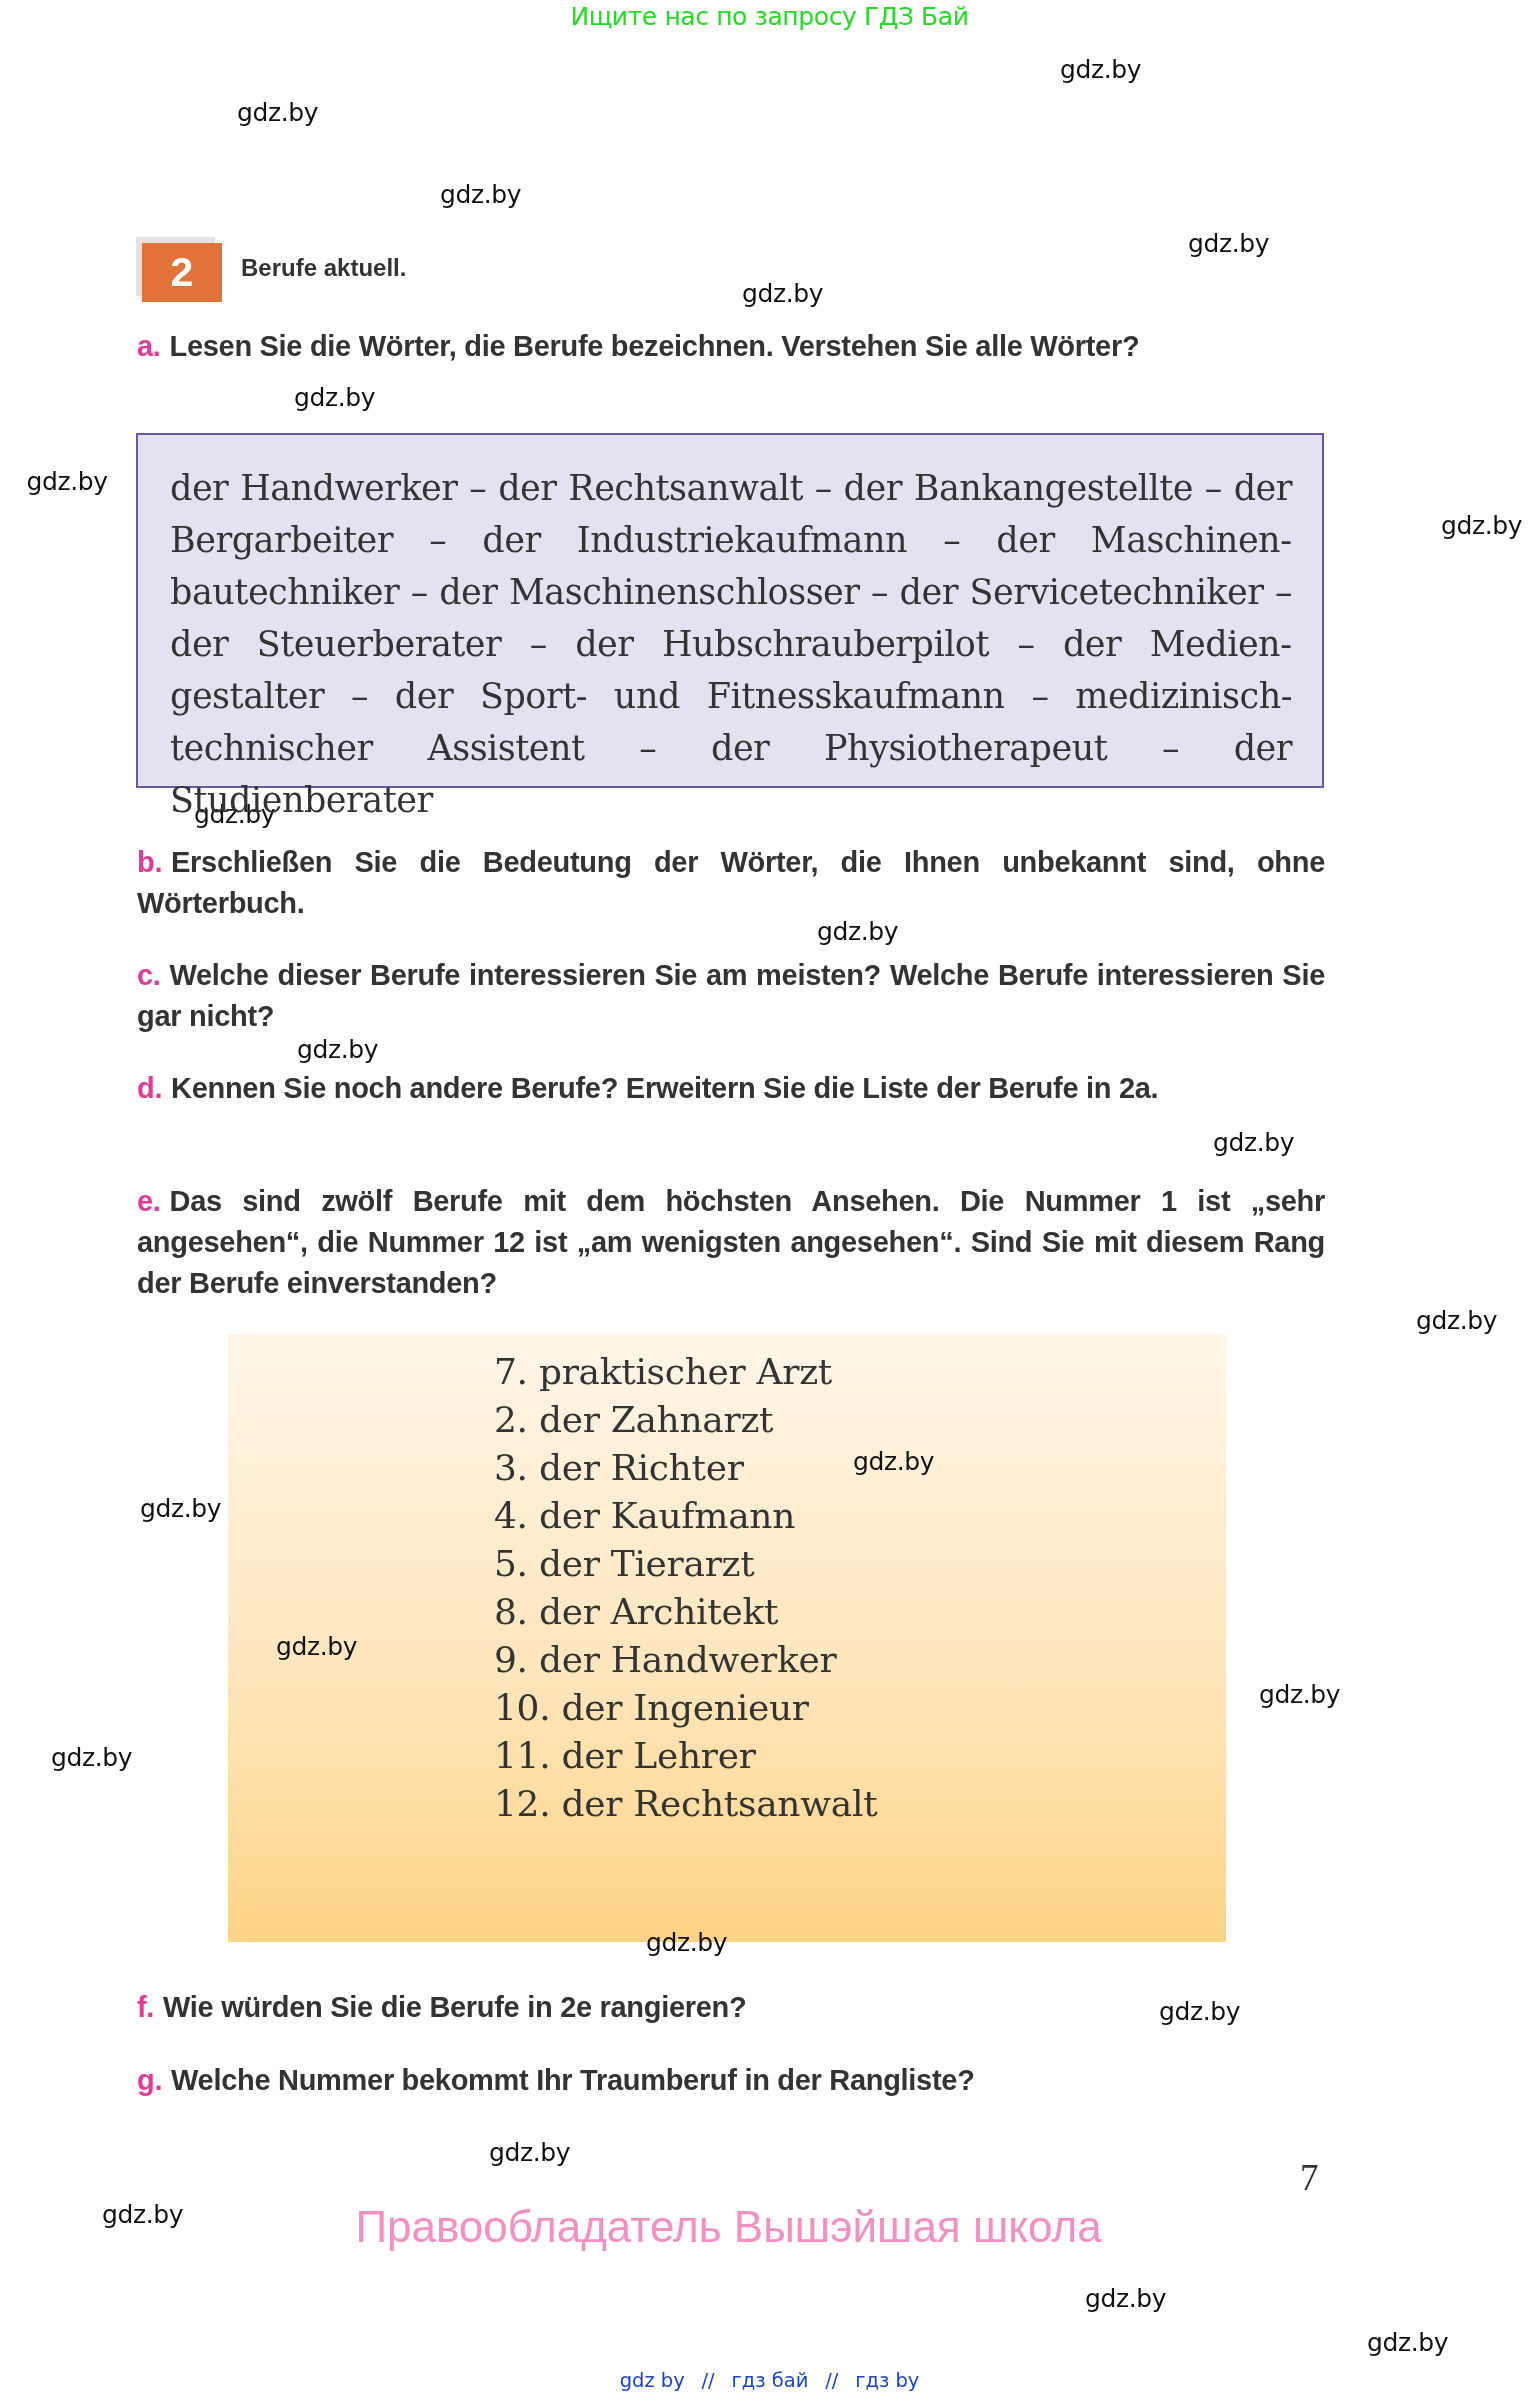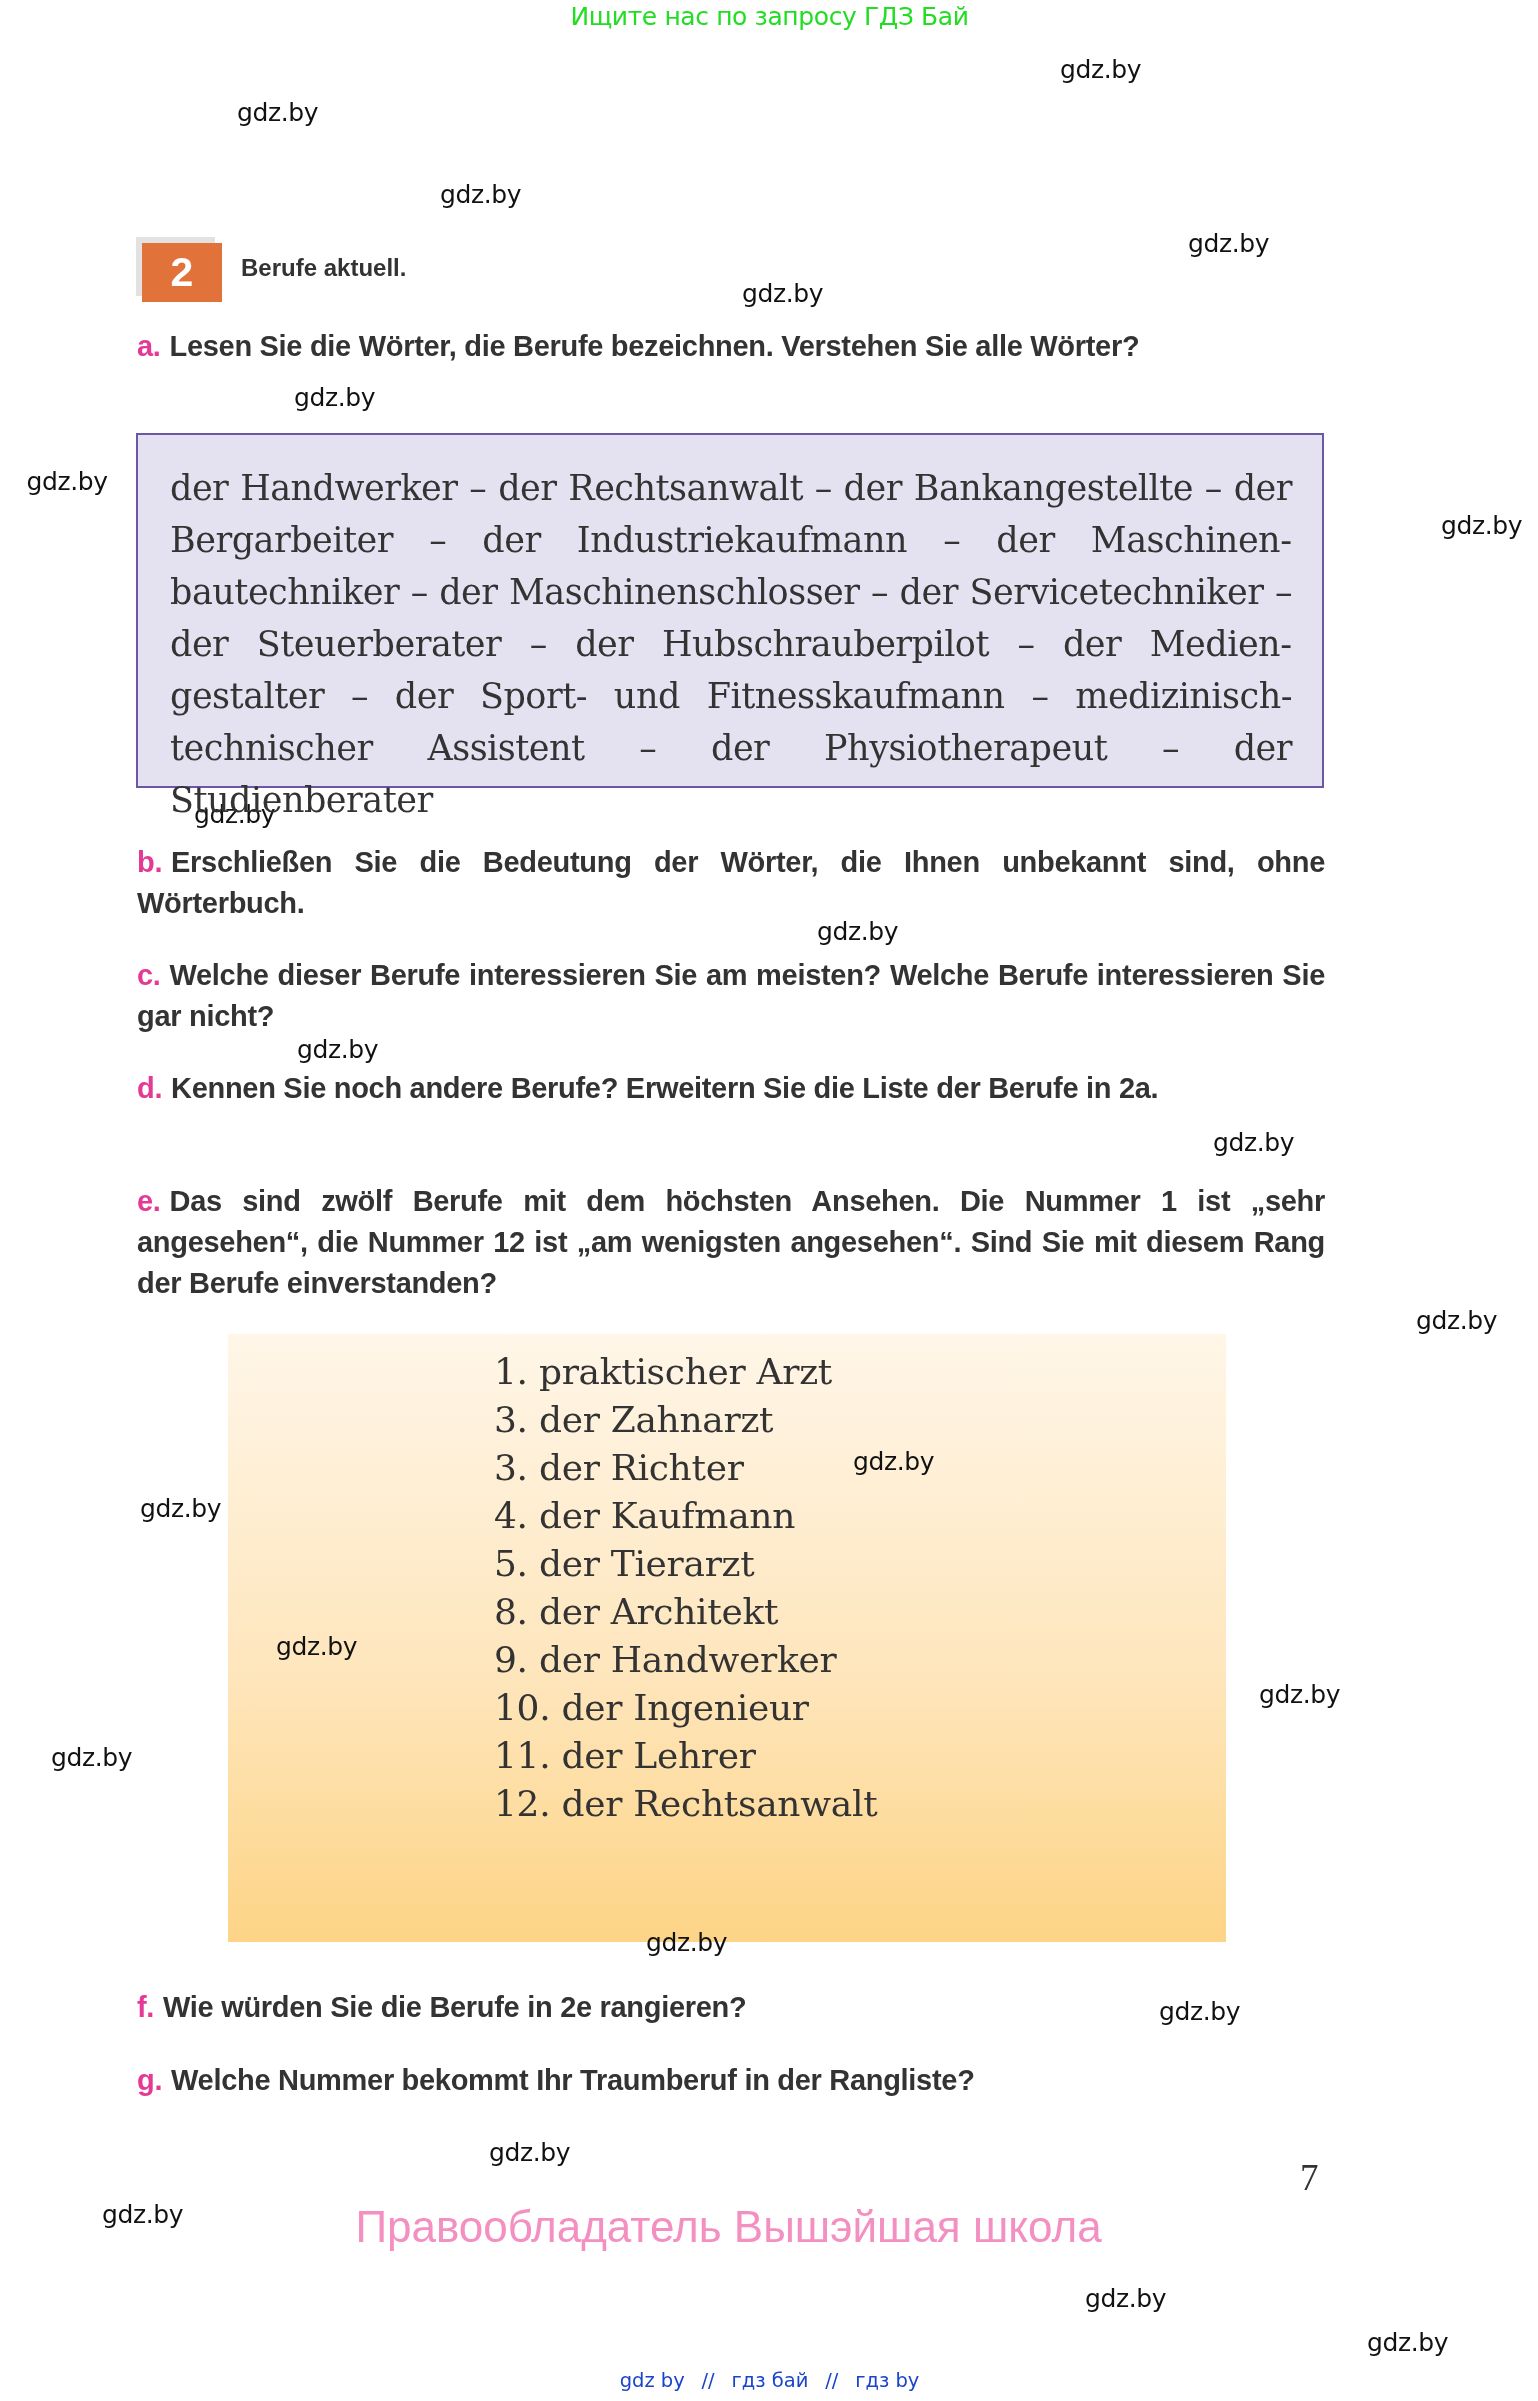--- a/index.html
+++ b/index.html
@@ -102,22 +102,22 @@
 <div class="task" style="top:1068px">
   <span class="lbl">d.</span><span>Kennen Sie noch andere Berufe? Erweitern Sie die Liste der Berufe in 2a.</span>
 </div>
 
 <div class="task" style="top:1181px">
   <span class="lbl">e.</span><span>Das sind zwölf Berufe mit dem höchsten Ansehen. Die Nummer 1 ist „sehr angesehen“, die Nummer 12 ist „am wenigsten angesehen“. Sind Sie mit diesem Rang der Berufe einverstanden?</span>
 </div>
 
 <div class="abs rank-box">
   <ul class="rank-list">
-    <li>1. praktischer Arzt</li>
-    <li>3. der Zahnarzt</li>
+    <li>7. praktischer Arzt</li>
+    <li>2. der Zahnarzt</li>
     <li>3. der Richter</li>
     <li>4. der Kaufmann</li>
     <li>5. der Tierarzt</li>
     <li>8. der Architekt</li>
     <li>9. der Handwerker</li>
     <li>10. der Ingenieur</li>
     <li>11. der Lehrer</li>
     <li>12. der Rechtsanwalt</li>
   </ul>
   <div class="wm" style="left:625px;top:113px">gdz.by</div>

